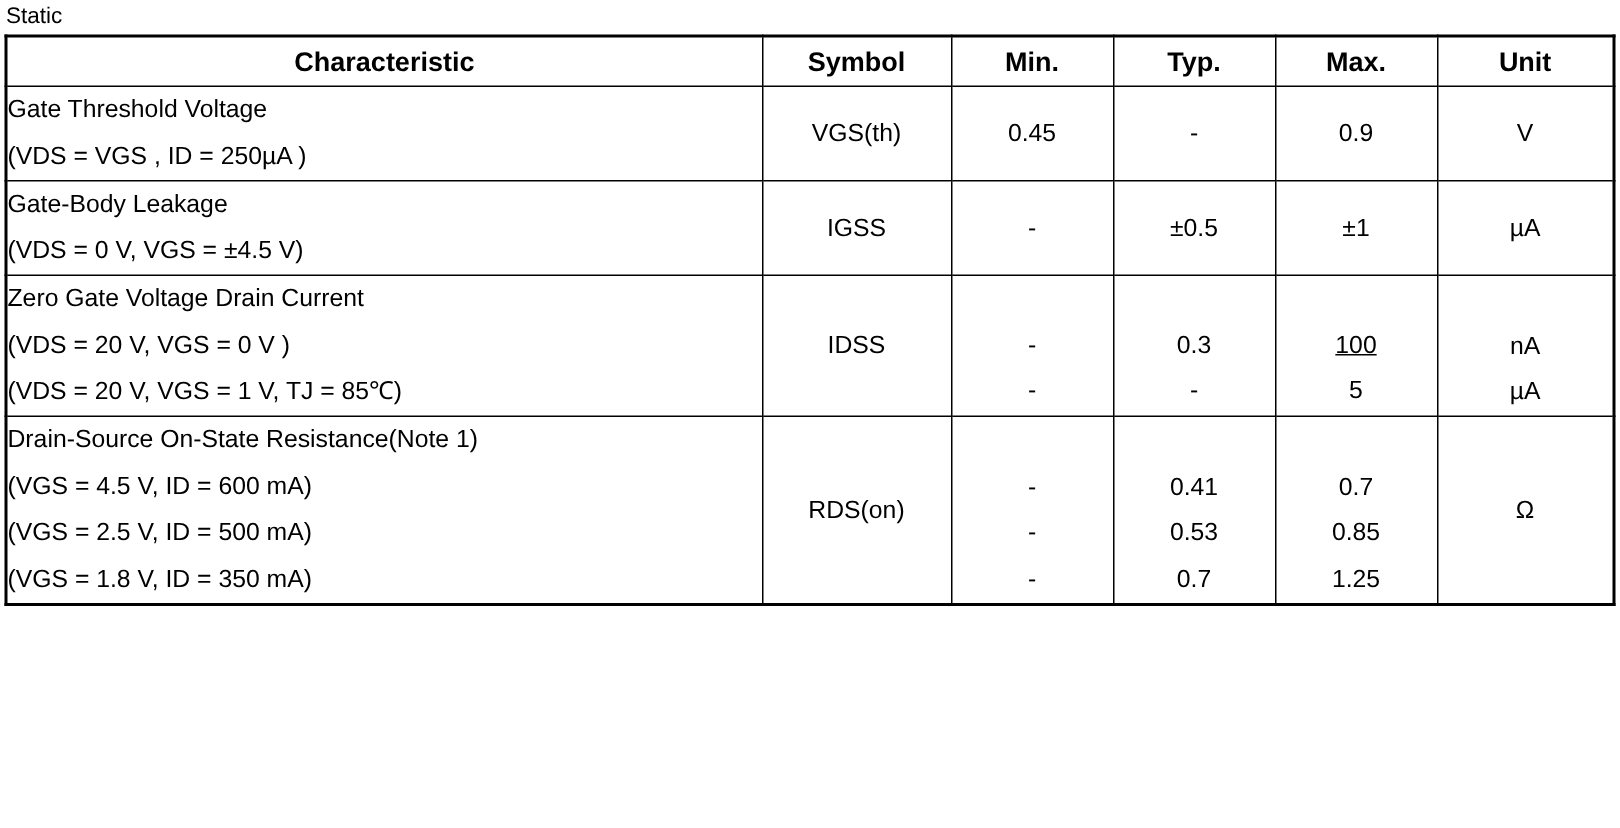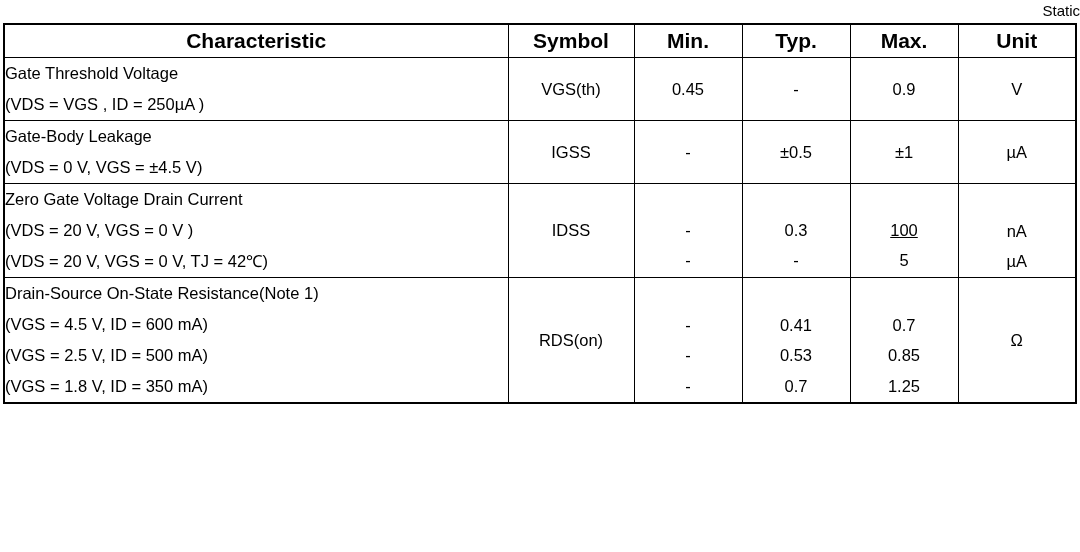--- a/index.html
+++ b/index.html
@@ -18,42 +18,41 @@
     width: 1080px;
     height: 552px;
     position: relative;
     box-sizing: border-box;
   }
   .section-label {
     font-size: 15px;
     line-height: 18px;
     padding: 2px 0 3px 4px;
     color: #000;
-    text-align: right;
   }
   table.spec {
     border-collapse: collapse;
     table-layout: fixed;
     width: 1074px;
     margin-left: 3px;
     border: 2px solid #000;
   }
   table.spec th,
   table.spec td {
     border: 1px solid #000;
     padding: 0;
     vertical-align: middle;
     font-size: 16.5px;
     color: #000;
   }
   table.spec thead th {
     font-weight: bold;
     text-align: center;
     height: 32px;
-    font-size: 21px;
+    font-size: 18px;
   }
   .col-char { width: 504px; }
   .col-sym  { width: 126px; }
   .col-min  { width: 108px; }
   .col-typ  { width: 108px; }
   .col-max  { width: 108px; }
   .col-unit { width: 118px; }
 
   td.char {
     text-align: left;
@@ -124,21 +123,21 @@
         <td class="ctr">-</td>
         <td class="ctr">±0.5</td>
         <td class="ctr">±1</td>
         <td class="ctr">µA</td>
       </tr>
 
       <tr>
         <td class="char">
           <span class="line">Zero Gate Voltage Drain Current</span>
           <span class="line">(VDS = 20 V, VGS = 0 V )</span>
-          <span class="line">(VDS = 20 V, VGS = 0 V, TJ = 42℃)</span>
+          <span class="line">(VDS = 20 V, VGS = 1 V, TJ = 85℃)</span>
         </td>
         <td class="ctr">IDSS</td>
         <td class="ctr multi">
           <span class="sub" style="line-height:30px;padding-top:30px;">-</span>
           <span class="sub">-</span>
         </td>
         <td class="ctr multi">
           <span class="sub" style="line-height:30px;padding-top:30px;">0.3</span>
           <span class="sub">-</span>
         </td>

